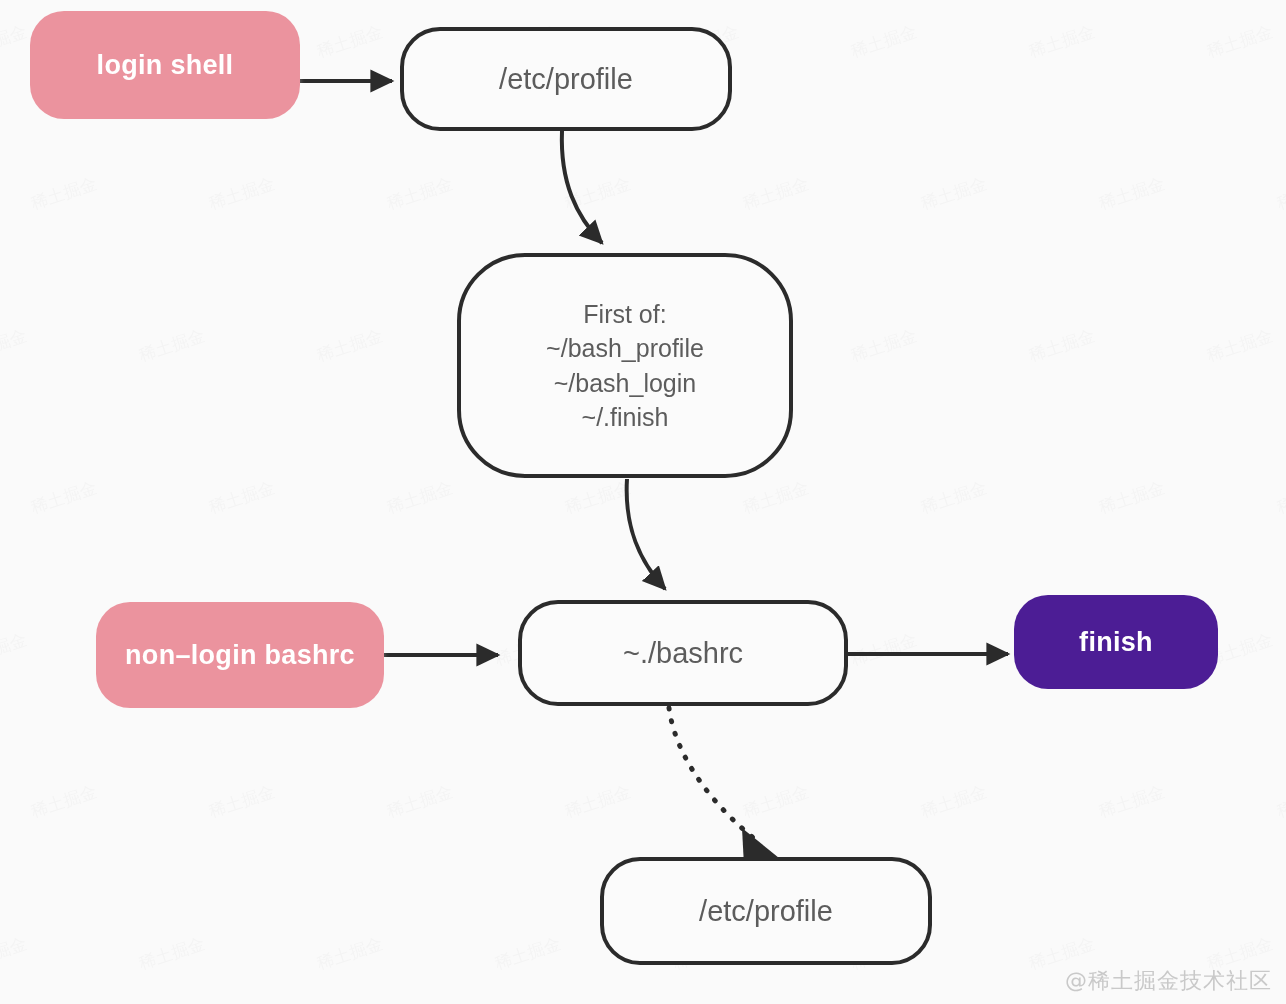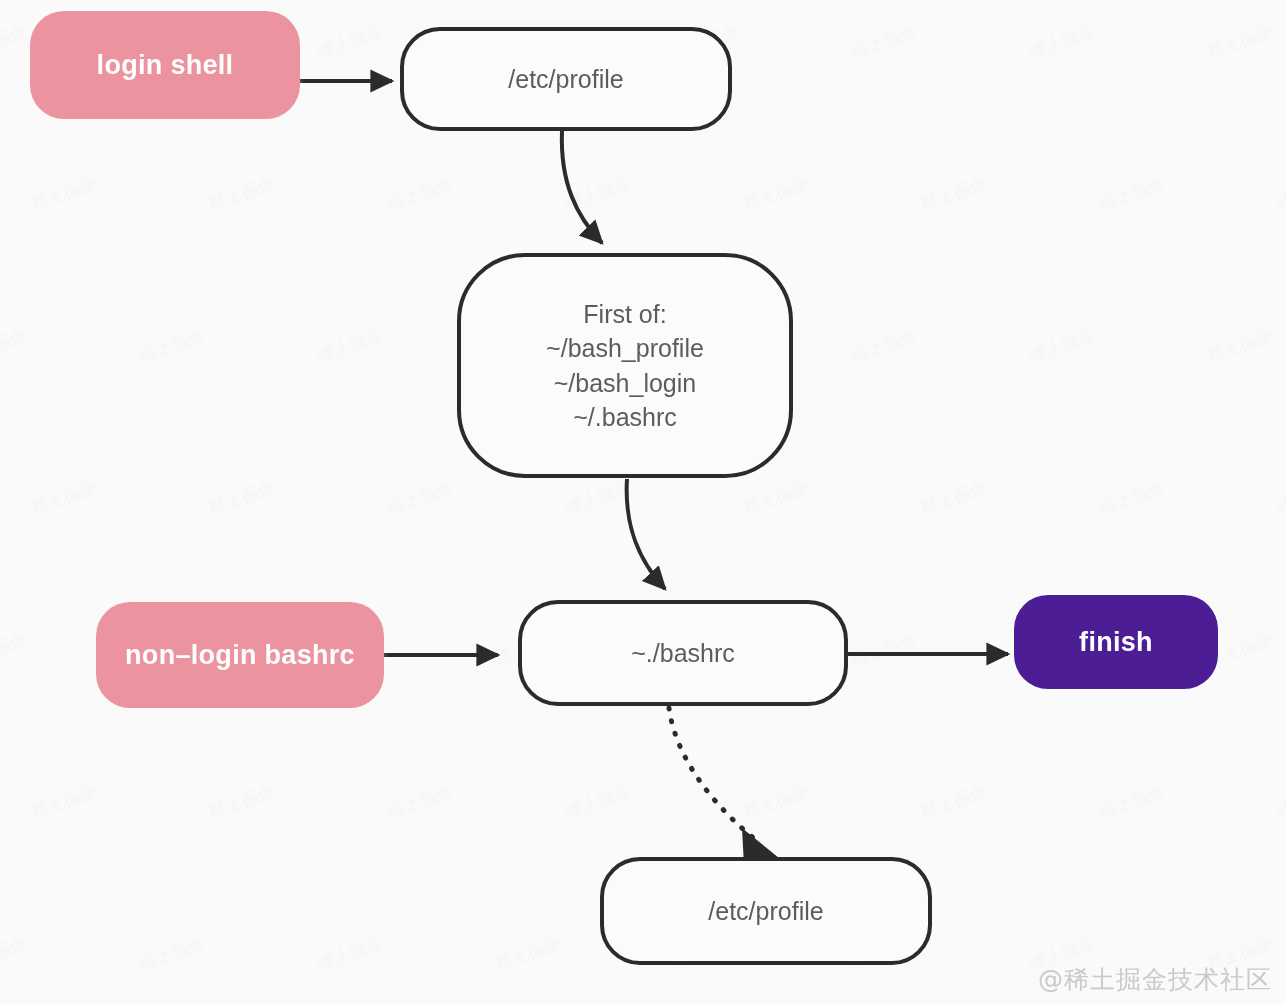--- a/index.html
+++ b/index.html
@@ -65,32 +65,32 @@
     box-shadow: 0 0 5px rgba(255,255,255,0.35);
   }
   .node-fill.pink  { background: #eb939e; }
   .node-fill.blue  { background: #4c1d95; }
 
   
   .node-stroke {
     background: #fbfbfb;
     border: 4px solid #2b2b2b;
     color: #5c5c5c;
-    font-size: 25px;
+    font-size: 29px;
     font-weight: 400;
   }
   .node-stroke.pill { border-radius: 40px; }
   .node-stroke.big  { border-radius: 68px; font-size: 25px; line-height: 1.37; }
 
   .watermark {
     position: absolute;
     right: 14px;
     bottom: 8px;
     color: #c9c9c9;
-    font-size: 25px;
+    font-size: 22px;
     font-family: "DejaVu Sans", sans-serif;
     letter-spacing: 1px;
     z-index: 3;
   }
 </style>
 </head>
 <body>
 
 <div id="canvas">
 
@@ -191,21 +191,21 @@
   </div>
 
   <div class="node node-stroke pill" style="left:400px; top:27px; width:332px; height:104px;">
     <span class="label">/etc/profile</span>
   </div>
 
   <div class="node node-stroke big" style="left:457px; top:253px; width:336px; height:225px;">
     <span class="label">First of:
 ~/bash_profile
 ~/bash_login
-~/.bashrc</span>
+~/.finish</span>
   </div>
 
   <div class="node node-fill pink" style="left:96px; top:602px; width:288px; height:106px;">
     <span class="label">non–login bashrc</span>
   </div>
 
   <div class="node node-stroke pill" style="left:506px; top:600px; width:330px; height:106px;margin-left:12px;">
     <span class="label">~./bashrc</span>
   </div>
 

